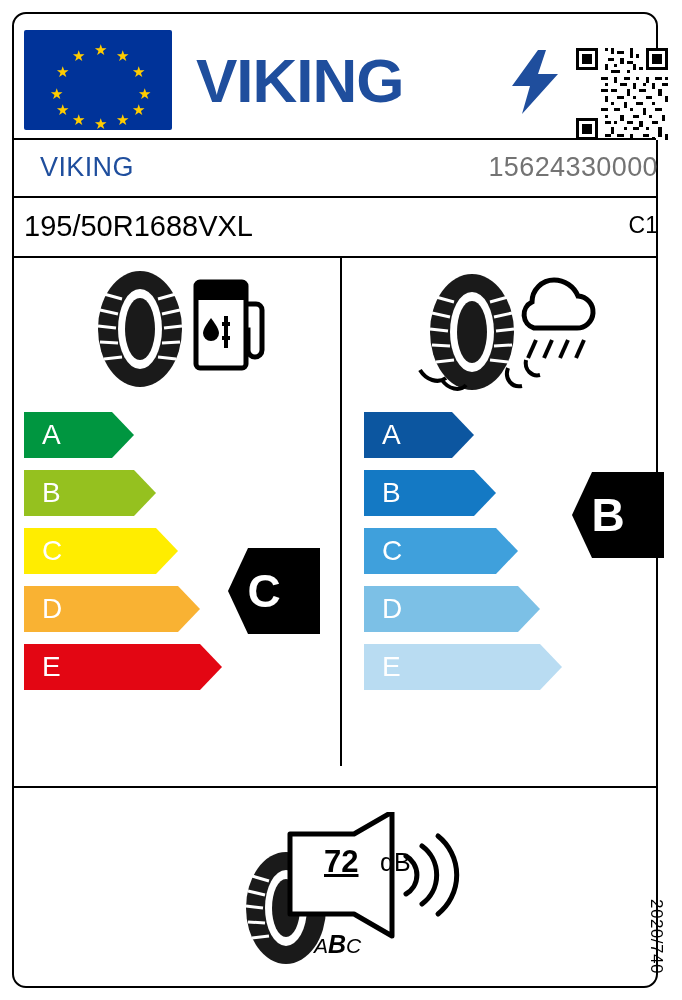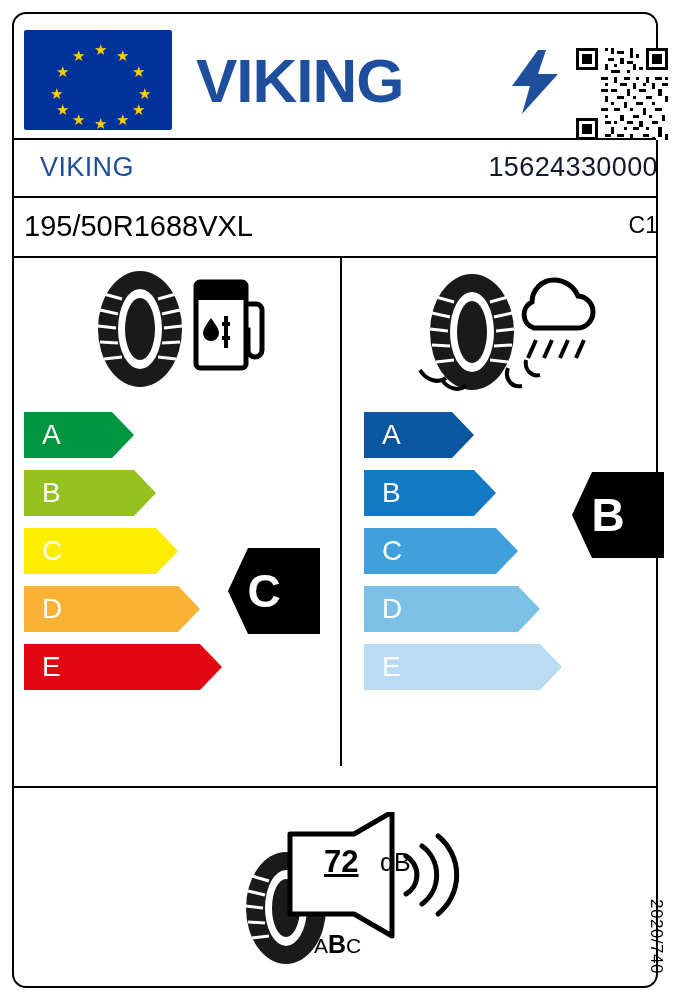--- a/index.html
+++ b/index.html
@@ -92,21 +92,21 @@
     font-size: 27px;
     color: #1F4E9D;
     font-weight: normal;
     letter-spacing: 0.4px;
   }
   .sku {
     position: absolute;
     right: 24px;
     top: 152px;
     font-size: 27px;
-    color: #0f172a;
+    color: #737373;
     letter-spacing: 0.4px;
     margin-left: 36px;
   }
   .tyre-size {
     position: absolute;
     left: 24px;
     top: 210px;
     font-size: 29px;
     color: #000;
   }
@@ -213,20 +213,21 @@
     top: 36px;
     font-size: 25px;
     color: #000;
   }
   .noise-classes {
     position: absolute;
     left: 86px;
     top: 118px;
     font-size: 21px;
     color: #000;
+    font-style: italic;
   }
   .noise-classes .on {
     font-size: 25px;
     font-weight: bold;
   }
 
   .reg-code {
     position: absolute;
     right: 16px;
     bottom: 26px;

